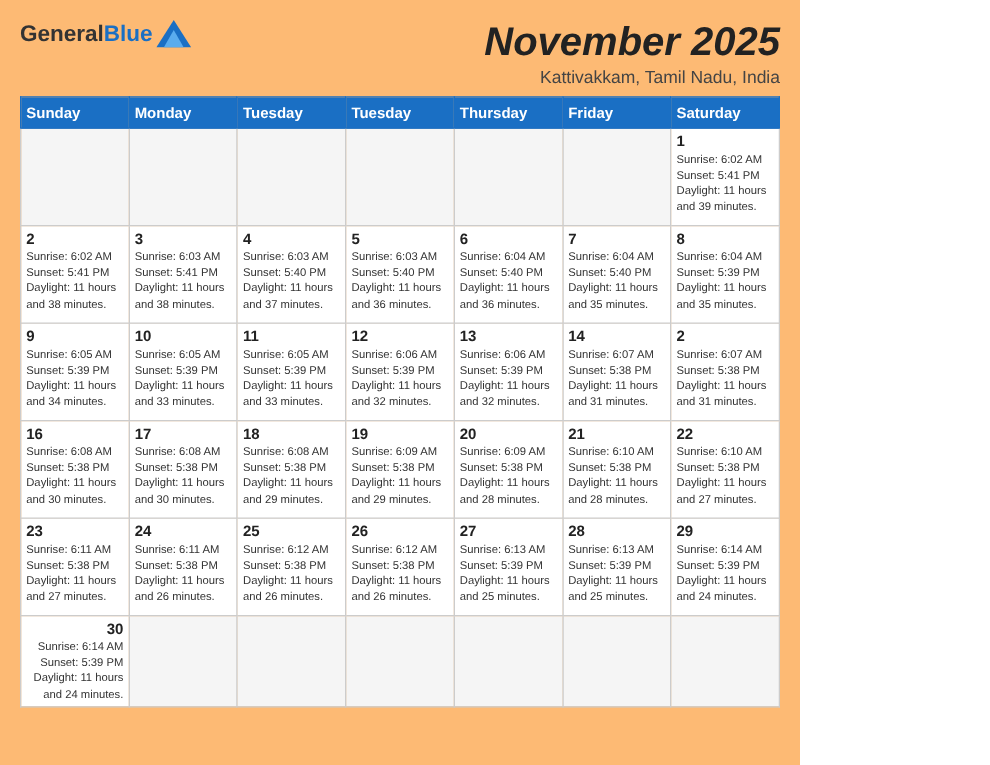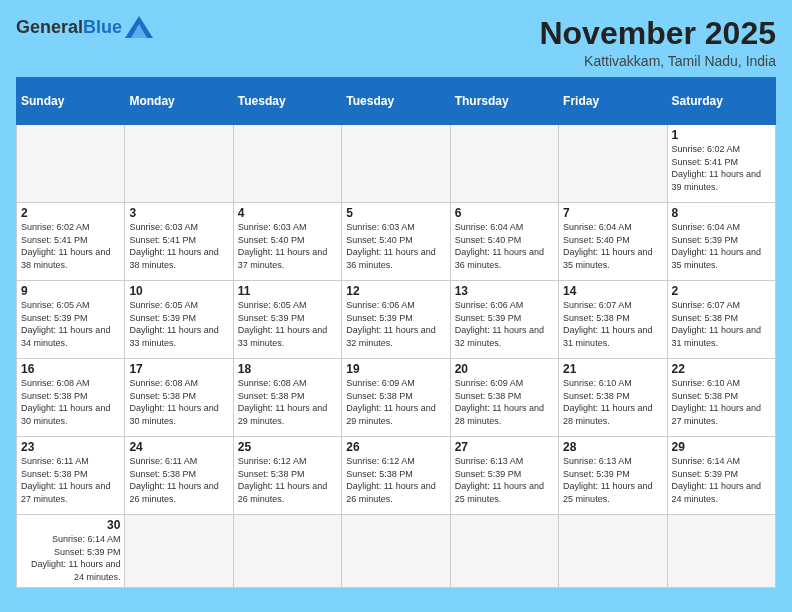--- a/index.html
+++ b/index.html
@@ -4,23 +4,23 @@
   <style>
     * { box-sizing: border-box; margin: 0; padding: 0; }
     body {
       font-family: Arial, sans-serif;
       background: #fff;
       width: 792px;
       height: 612px;
       overflow: hidden;
     }
     .page {
-      width: 792px;
+      width: 640px;
       min-height: 612px;
-      background: #7dd3fc;
+      background: #fdba74;
       padding: 16px 16px 8px 16px;
     }
     .header {
       display: flex;
       align-items: flex-start;
       justify-content: space-between;
       margin-bottom: 8px;
     }
     .logo {
       display: flex;
@@ -42,38 +42,39 @@
       margin-left: 3px;
     }
     .title-block {
       text-align: right;
     }
     .month-title {
       font-size: 32px;
       font-weight: bold;
       color: #222;
       line-height: 1.1;
+      font-style: italic;
     }
     .location {
       font-size: 14px;
       color: #444;
       margin-top: 2px;
       text-align: right;
     }
     .calendar {
       width: 100%;
       border-collapse: collapse;
       table-layout: fixed;
     }
     .calendar th {
       background: #1a6fc4;
       color: #fff;
       font-size: 12px;
       font-weight: bold;
-      padding: 16px 4px;
+      padding: 5px 4px;
       text-align: left;
       border: 1px solid #1a6fc4;
     }
     .calendar td {
       border: 1px solid #ccc;
       vertical-align: top;
       padding: 3px 4px;
       font-size: 9.5px;
       color: #333;
       background: #fff;

